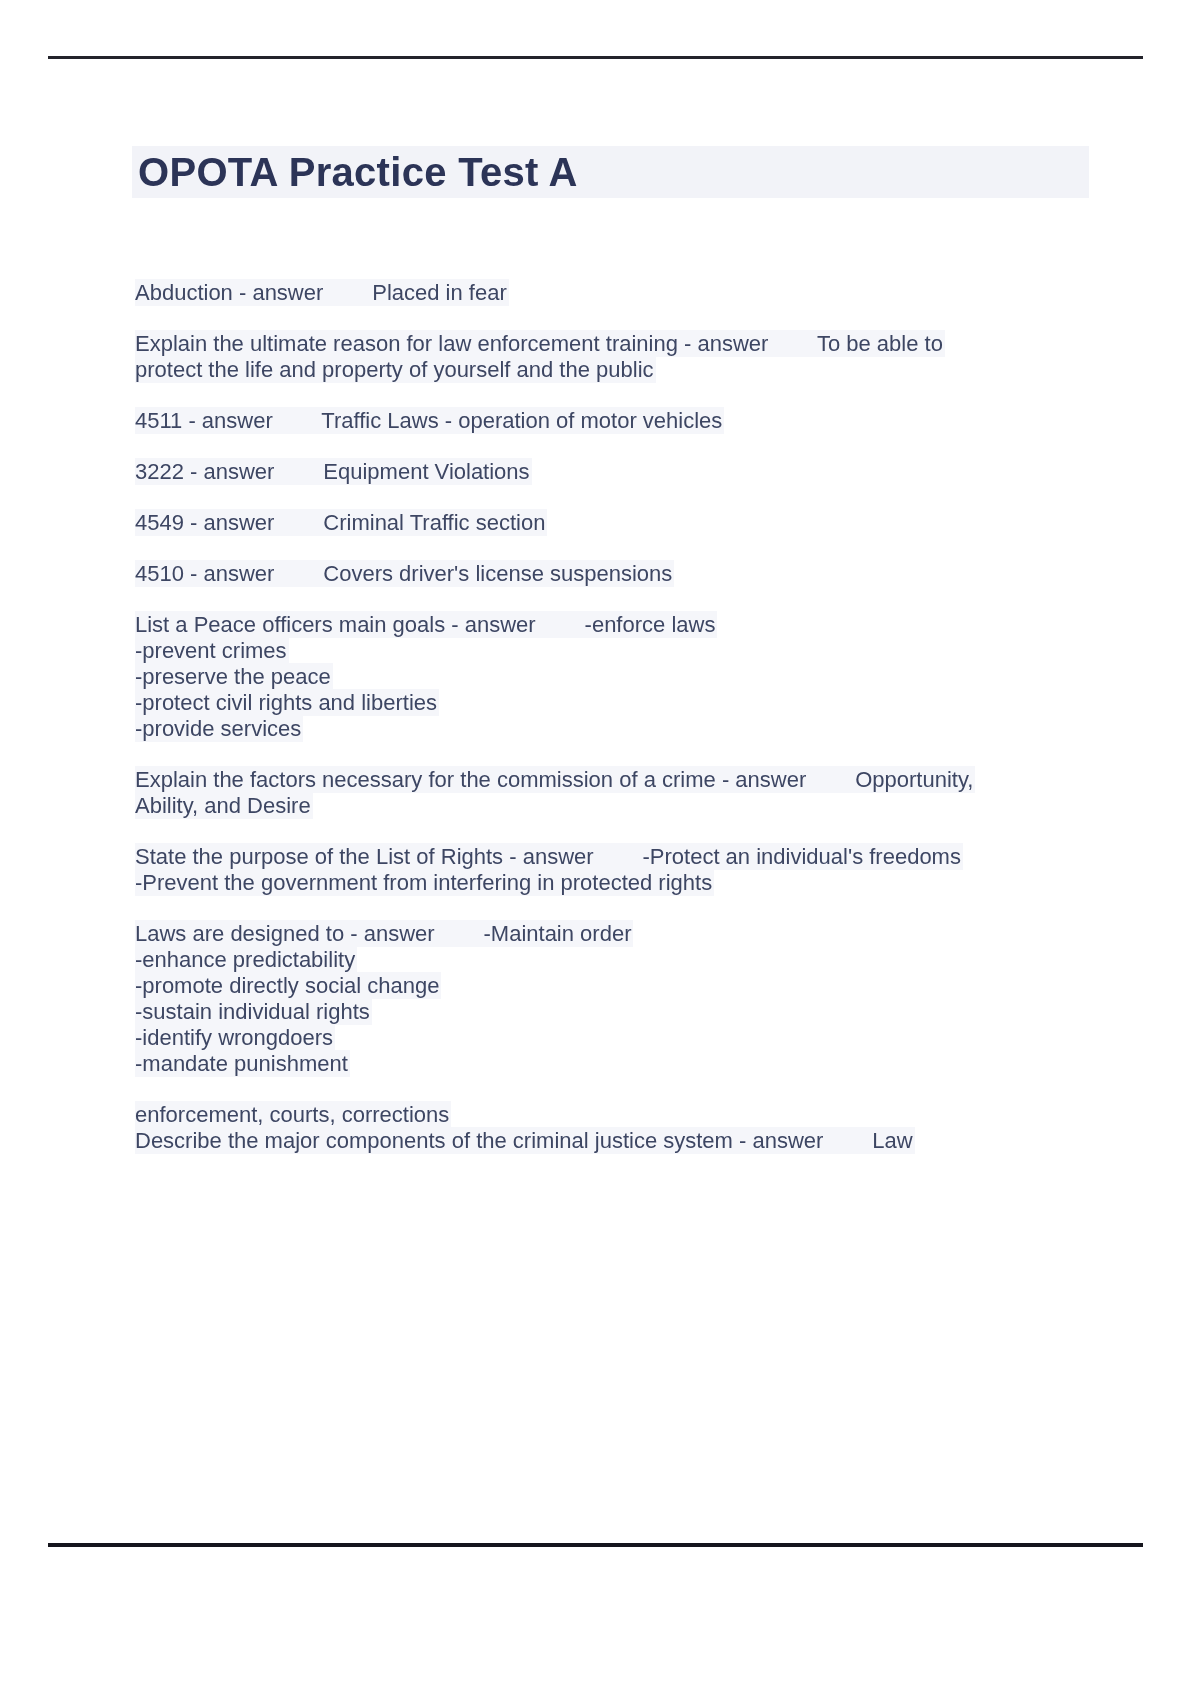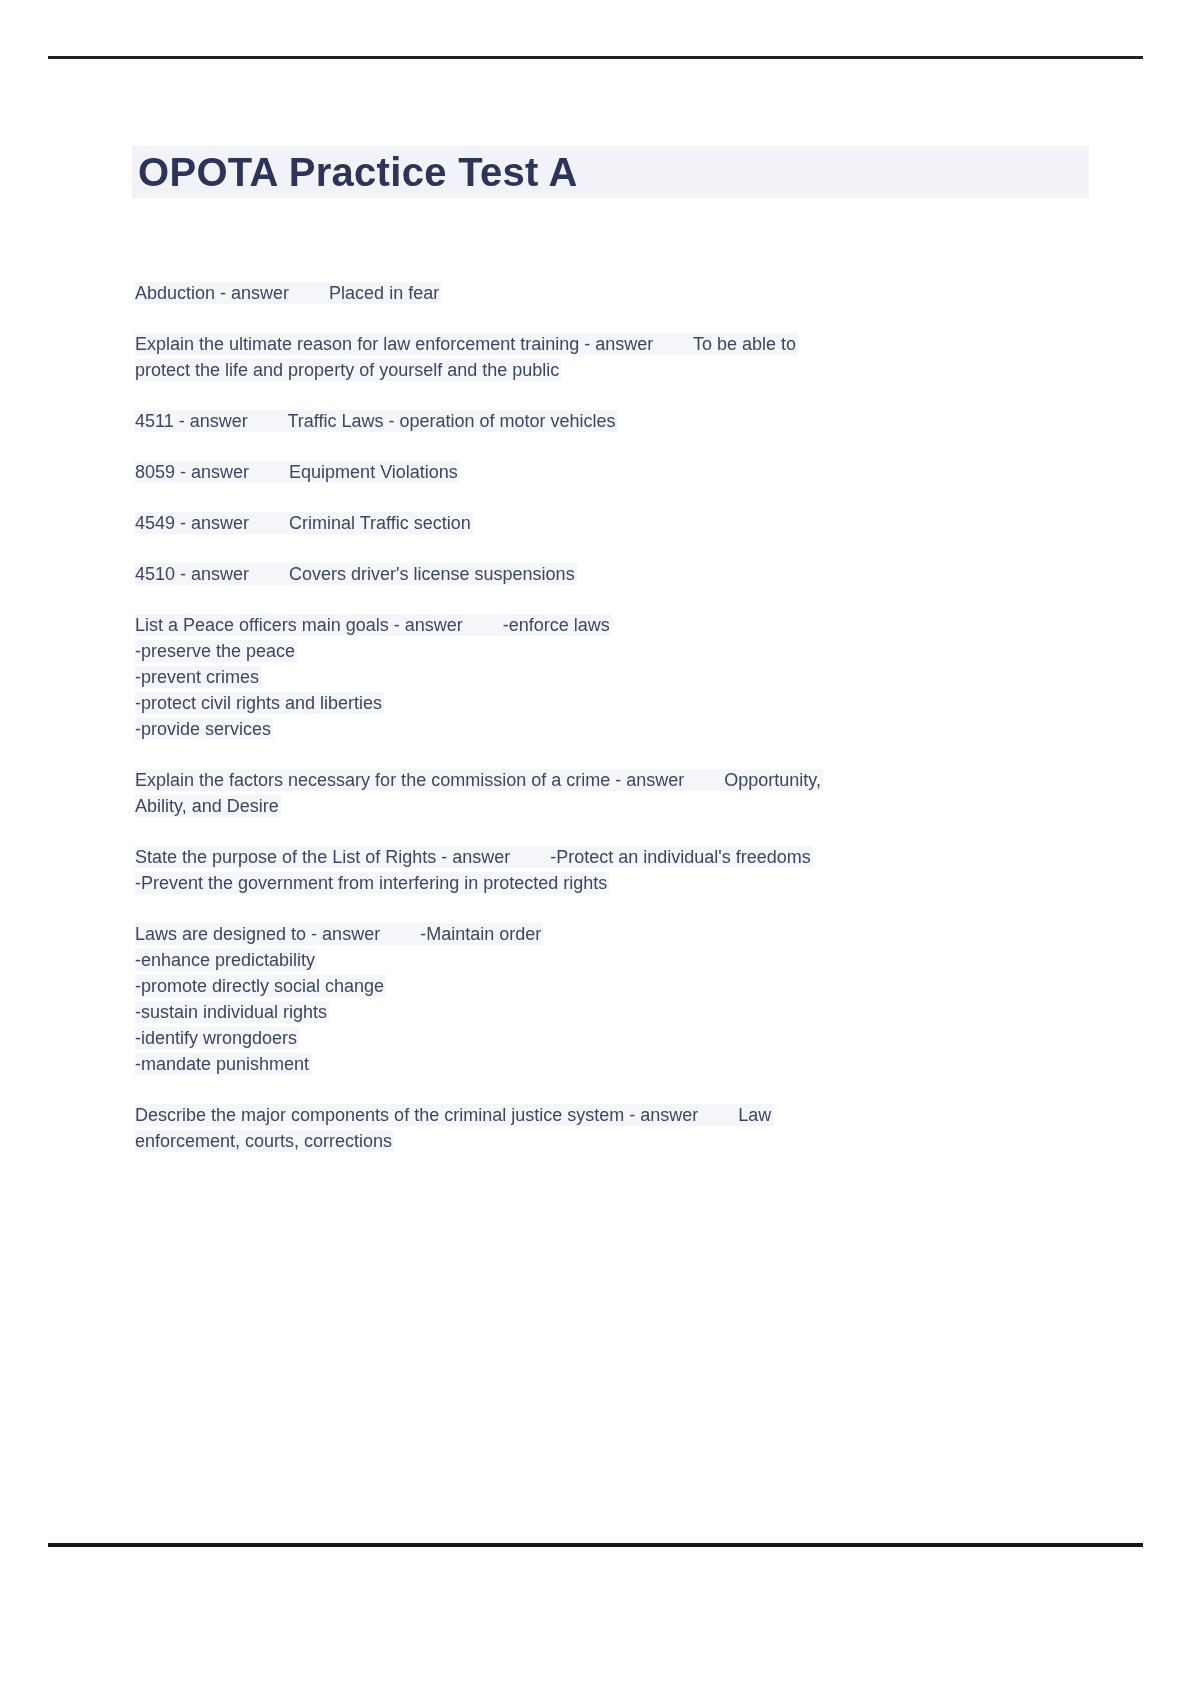--- a/index.html
+++ b/index.html
@@ -47,21 +47,21 @@
     padding-left: 6px;
     letter-spacing: 0.3px;
     white-space: nowrap;
   }
 
   .content {
     position: absolute;
     left: 135px;
     top: 280px;
     width: 950px;
-    font-size: 18px;
+    font-size: 22px;
     line-height: 26px;
     color: var(--text-color);
   }
   .qa { margin-bottom: 25px; }
   .line { min-height: 26px; }
   .hl {
     white-space: pre-wrap;
     background: var(--line-bg);
     box-decoration-break: clone;
     padding: 1px 2px 1px 0;
@@ -82,51 +82,51 @@
         <div class="line"><span class="hl">Abduction - answer        Placed in fear</span></div>
       </div>
       <div class="qa">
         <div class="line"><span class="hl">Explain the ultimate reason for law enforcement training - answer        To be able to</span></div>
         <div class="line"><span class="hl">protect the life and property of yourself and the public</span></div>
       </div>
       <div class="qa">
         <div class="line"><span class="hl">4511 - answer        Traffic Laws - operation of motor vehicles</span></div>
       </div>
       <div class="qa">
-        <div class="line"><span class="hl">8059 - answer        Equipment Violations</span></div>
+        <div class="line"><span class="hl">3222 - answer        Equipment Violations</span></div>
       </div>
       <div class="qa">
         <div class="line"><span class="hl">4549 - answer        Criminal Traffic section</span></div>
       </div>
       <div class="qa">
         <div class="line"><span class="hl">4510 - answer        Covers driver's license suspensions</span></div>
       </div>
       <div class="qa">
         <div class="line"><span class="hl">List a Peace officers main goals - answer        -enforce laws</span></div>
+        <div class="line"><span class="hl">-prevent crimes</span></div>
         <div class="line"><span class="hl">-preserve the peace</span></div>
-        <div class="line"><span class="hl">-prevent crimes</span></div>
         <div class="line"><span class="hl">-protect civil rights and liberties</span></div>
         <div class="line"><span class="hl">-provide services</span></div>
       </div>
       <div class="qa">
         <div class="line"><span class="hl">Explain the factors necessary for the commission of a crime - answer        Opportunity,</span></div>
         <div class="line"><span class="hl">Ability, and Desire</span></div>
       </div>
       <div class="qa">
         <div class="line"><span class="hl">State the purpose of the List of Rights - answer        -Protect an individual's freedoms</span></div>
         <div class="line"><span class="hl">-Prevent the government from interfering in protected rights</span></div>
       </div>
       <div class="qa">
         <div class="line"><span class="hl">Laws are designed to - answer        -Maintain order</span></div>
         <div class="line"><span class="hl">-enhance predictability</span></div>
         <div class="line"><span class="hl">-promote directly social change</span></div>
         <div class="line"><span class="hl">-sustain individual rights</span></div>
         <div class="line"><span class="hl">-identify wrongdoers</span></div>
         <div class="line"><span class="hl">-mandate punishment</span></div>
       </div>
       <div class="qa">
+        <div class="line"><span class="hl">enforcement, courts, corrections</span></div>
         <div class="line"><span class="hl">Describe the major components of the criminal justice system - answer        Law</span></div>
-        <div class="line"><span class="hl">enforcement, courts, corrections</span></div>
       </div>
     </main>
 
   <div class="rule rule-bottom"></div>
 </div>
 
 </body></html>

